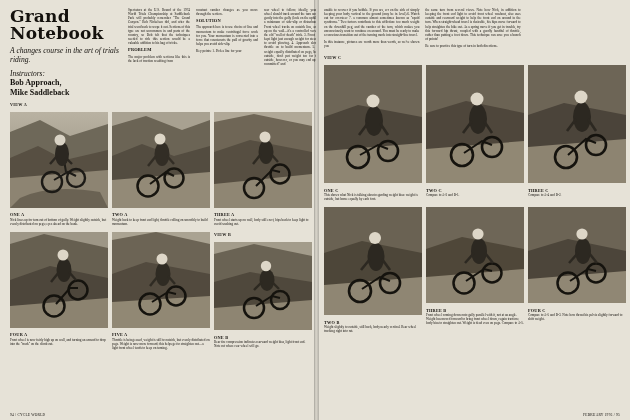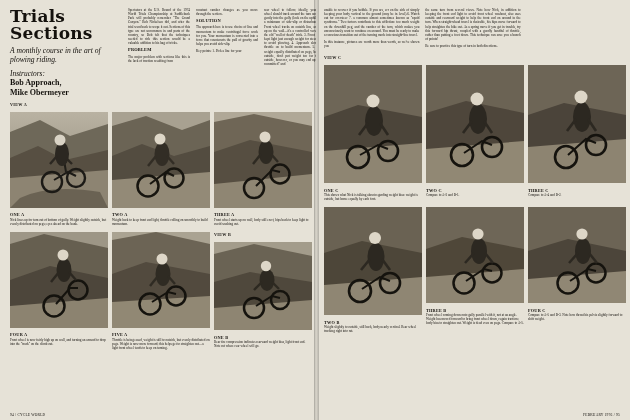--- a/index.html
+++ b/index.html
@@ -51,26 +51,26 @@
 </style>
 </head>
 <body>
 
 <div class="spread">
 
   <div class="page left">
 
     <div class="head-wrap">
       <div class="head-left">
-        <div class="title">Trials Sections</div>
-        <div class="subtitle">A monthly course in the art of plowing riding.</div>
+        <div class="title">Grand Notebook</div>
+        <div class="subtitle">A changes course in the art of trials riding.</div>
         <div class="byline">
           <span class="lbl">Instructors:</span>
           <span>Bob Approach,</span><br>
-          <span>Mike Obermeyer</span>
+          <span>Mike Saddleback</span>
         </div>
       </div>
 
       <div class="head-cols">
         <div class="col" style="width:62px">
           <p>Spectators at the U.S. Round of the 1974 World Trials Championship at Saddleback Park will probably remember "The Grand Canyon." Bob Nickelsen did, and after the trial went back to scope it out. Sections of this type are not uncommon in and parts of the country, so Bob felt that the techniques needed to ride this section would be a valuable addition to his bag of tricks.</p>
           <p class="sh">PROBLEM</p>
           <p>The major problem with sections like this is the lack of traction resulting from</p>
         </div>
         <div class="col" style="width:62px">

